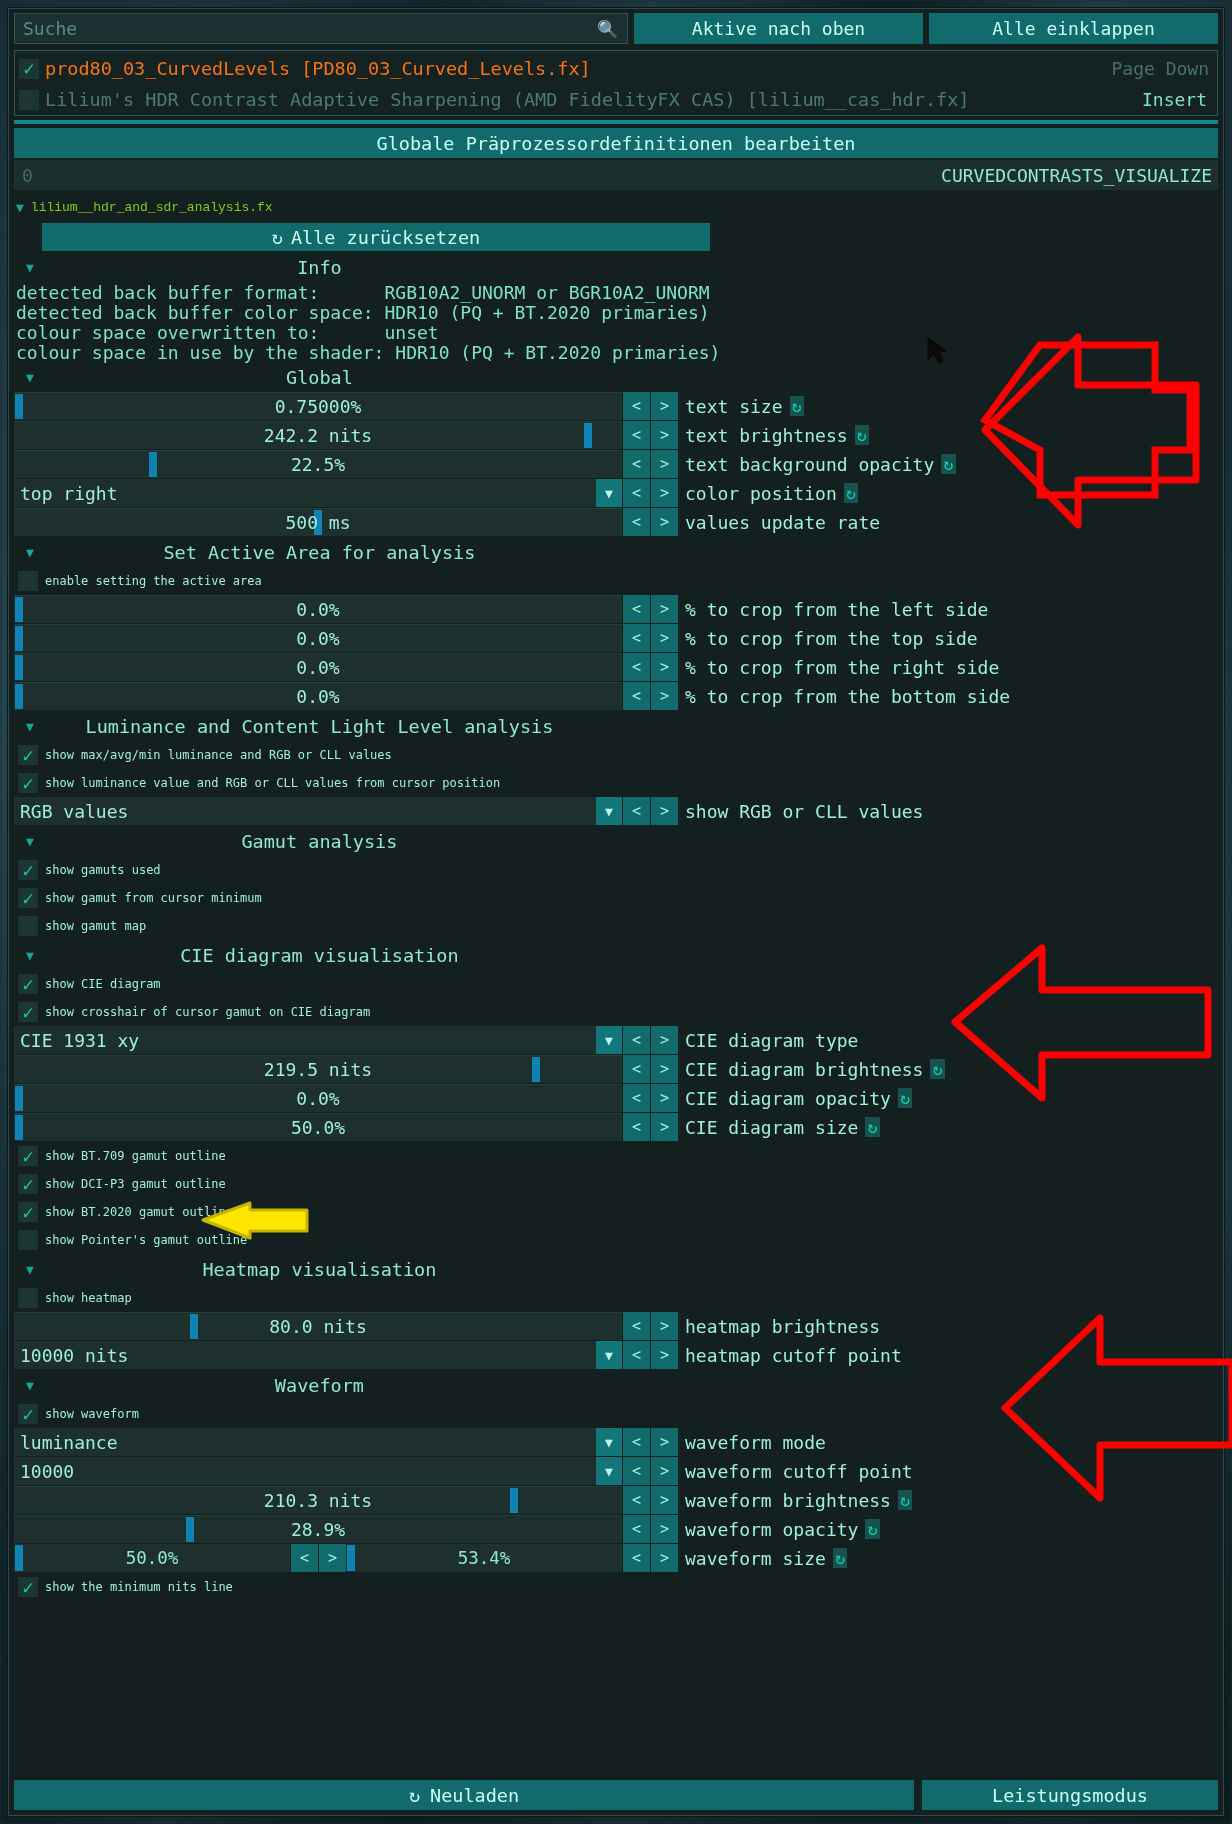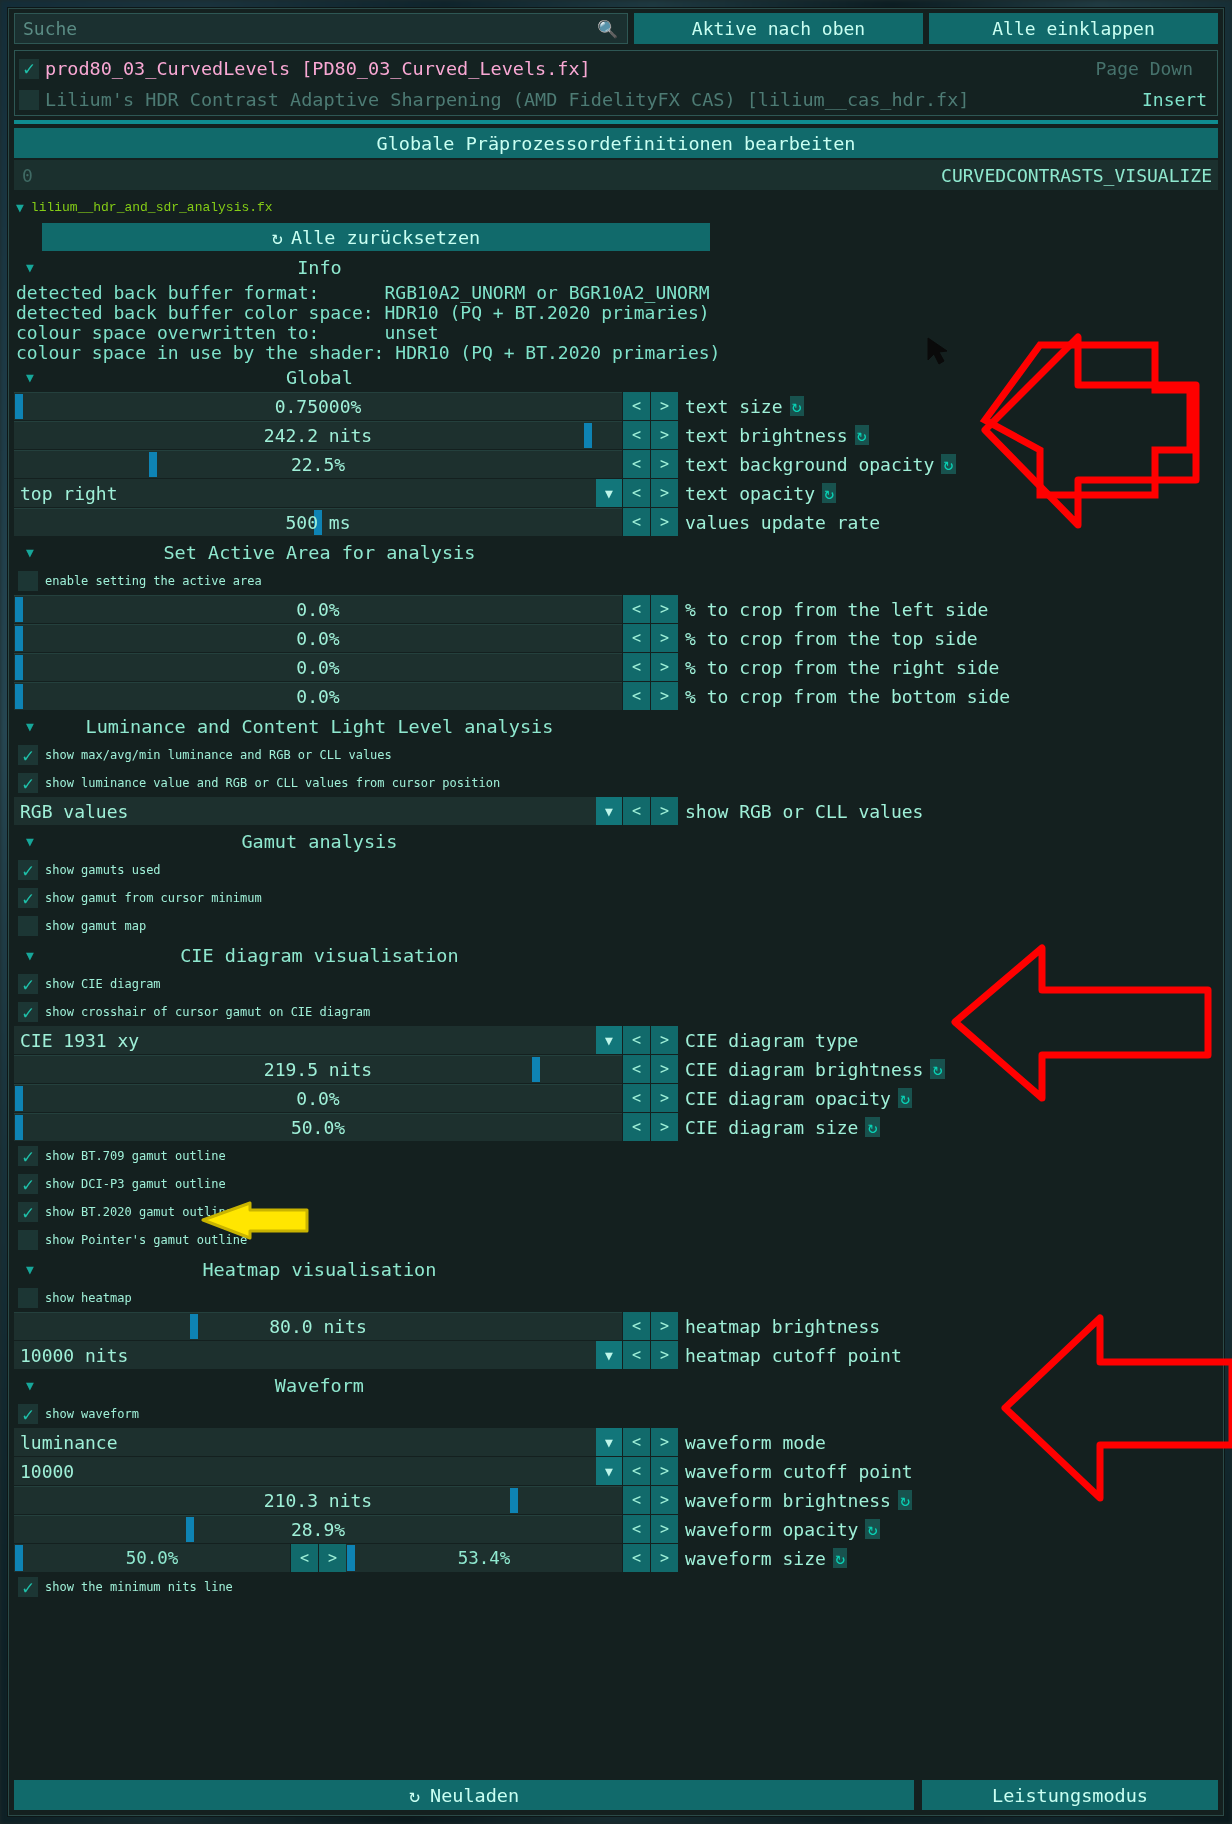--- a/index.html
+++ b/index.html
@@ -57,23 +57,23 @@
 
   
   .tech-list { margin: 3px 5px 0 5px; border: 1px solid #2e5754; background: #16262550; padding: 2px 0 0 0; }
   .tech-row { display: flex; align-items: center; height: 31px; padding-left: 4px; position: relative; }
   .tech-row .cb {
     width: 20px; height: 20px; margin-right: 6px; flex: none;
     background: #1c3634; display: flex; align-items: center; justify-content: center;
     color: #1fbfa8; font-size: 19px; line-height: 1;
   }
   .tech-row .cb.off { color: transparent; }
-  .tech-name { font-size: 18.5px; color: #f9a8d4; white-space: nowrap; }
+  .tech-name { font-size: 18.5px; color: #f97316; white-space: nowrap; }
   .tech-row.dim .tech-name { color: #4d7b74; }
-  .tech-hint { position: absolute; right: 24px; color: #46726c; font-size: 18px; }
+  .tech-hint { position: absolute; right: 8px; color: #46726c; font-size: 18px; }
   .tech-hint2 { position: absolute; right: 10px; color: #7fe3cb; font-size: 18px; }
   .divider { height: 4px; background: #0f8c90; margin: 4px 5px 4px 5px; }
 
   
   .wide-btn {
     margin: 0 5px; height: 30px; background: #116a6b;
     display: flex; align-items: center; justify-content: center;
     color: #c9fff2; font-size: 18.5px;
   }
   .kv-row { margin: 2px 5px 0 5px; height: 30px; background: #1b302e; display: flex; align-items: center; }
@@ -247,21 +247,21 @@
     </div>
 
     <div class="srow">
       <div class="combo">
         <span>top right</span>
         <span class="arrow">▼</span>
       </div>
       <div class="stepper">&lt;</div>
       <div class="stepper">&gt;</div>
       <div class="lbl">
-        <span>text opacity</span>
+        <span>color position</span>
         <span class="undo">↻</span>
       </div>
     </div>
 
     <div class="srow">
       <div class="slider">
         <span class="grab" style="left:300px"></span>
         <span class="val">500 ms</span>
       </div>
       <div class="stepper">&lt;</div>

